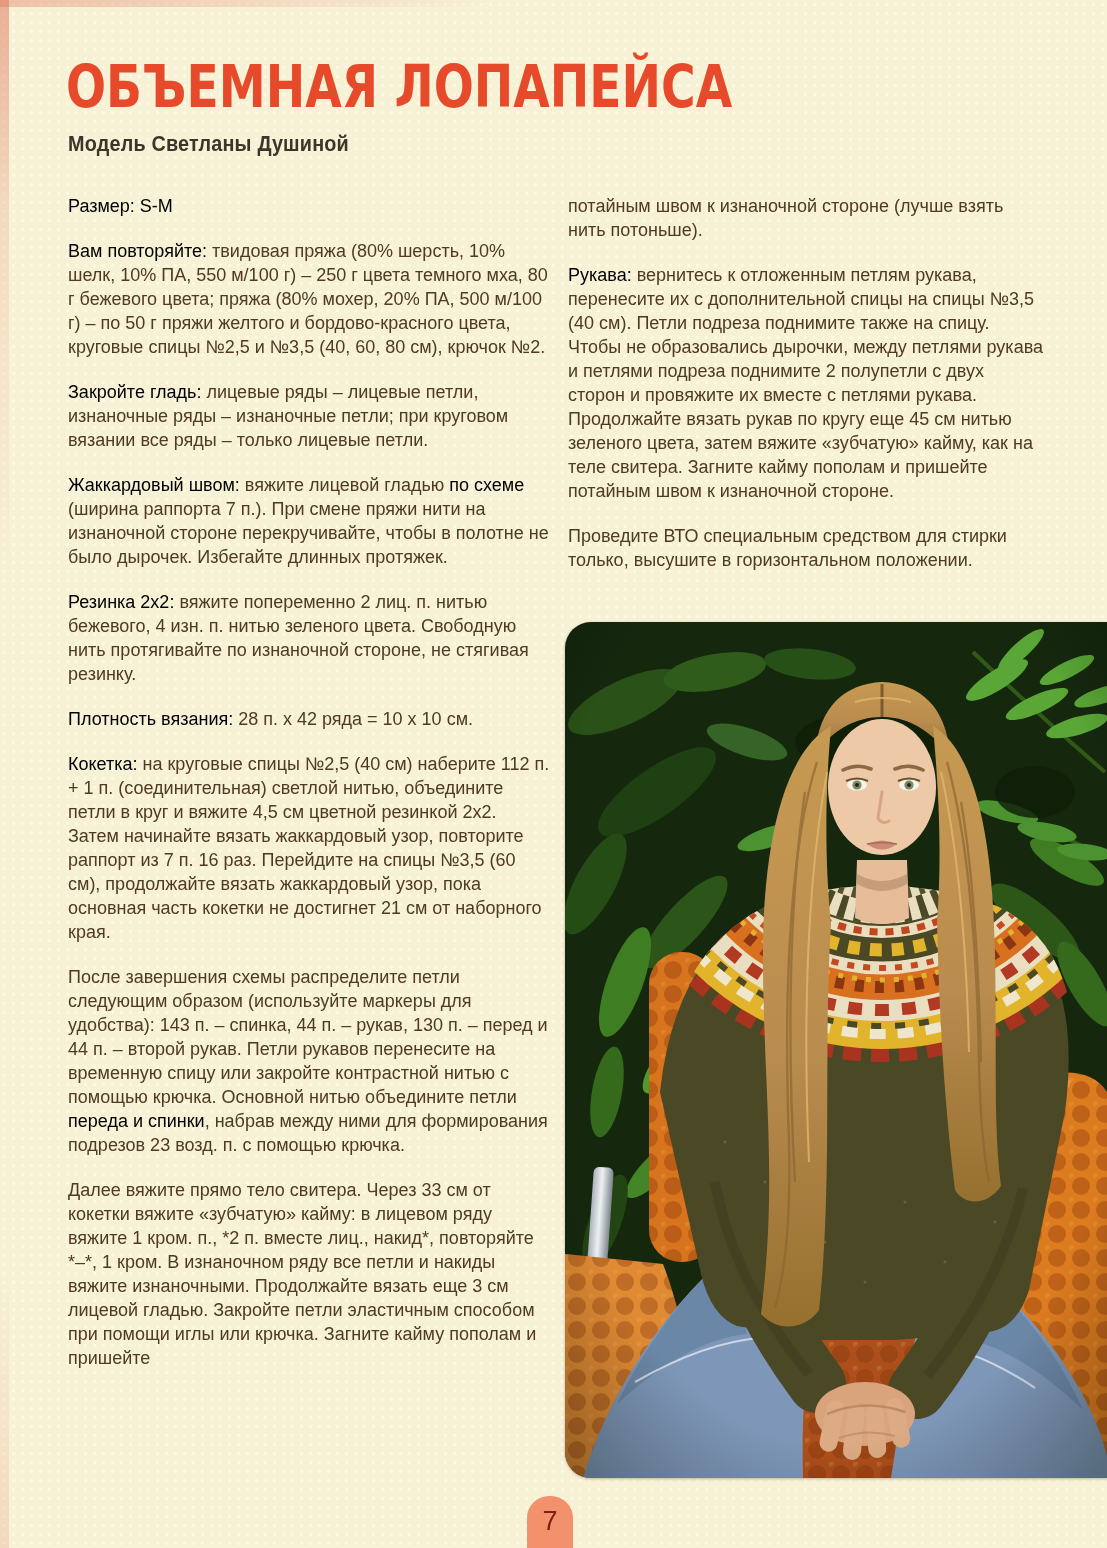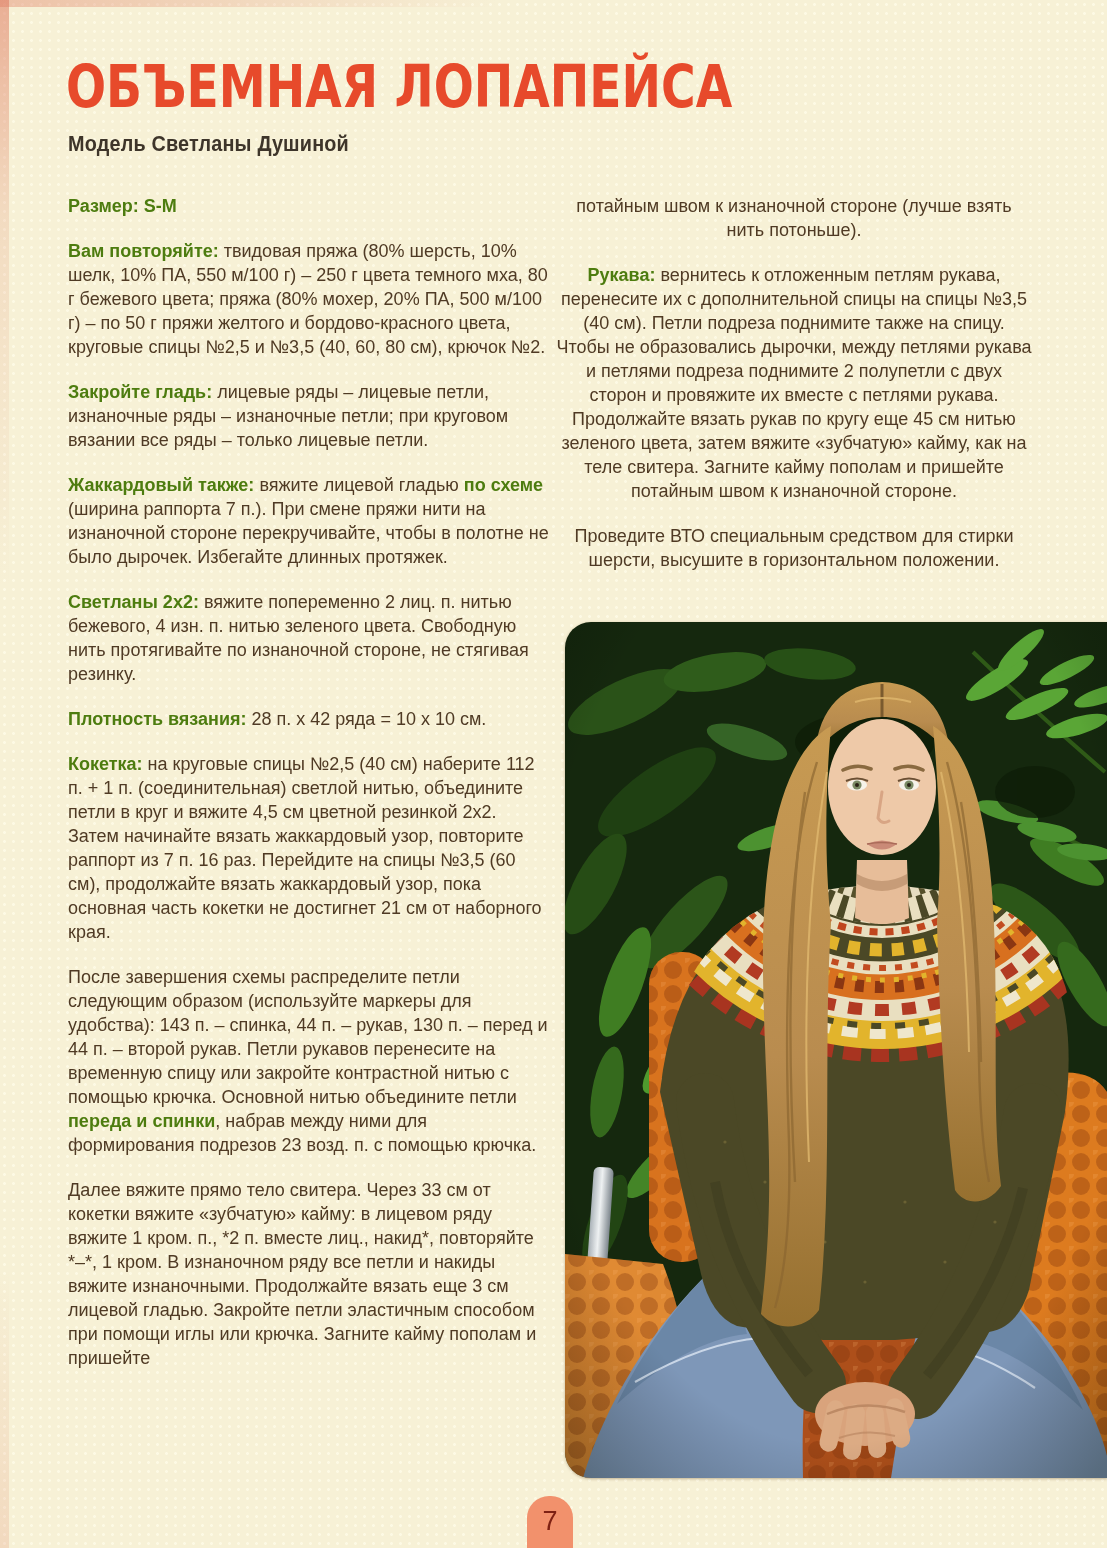--- a/index.html
+++ b/index.html
@@ -24,22 +24,22 @@
   }
   .subtitle{
     position:absolute;left:68px;top:131px;
     font-size:22px;font-weight:700;color:#3e352a;white-space:nowrap;
     transform:scaleX(.90);transform-origin:left top;letter-spacing:.2px;
   }
 
   .col{position:absolute;top:194px;font-size:18px;line-height:24px;text-align:left;}
   .col p{margin:0 0 21px 0;}
   .col-left{left:68px;width:482px;}
-  .col-right{left:556px;width:476px;text-align:center;}
-  .b{font-weight:700;color:#4d7c0f;}
+  .col-right{left:568px;width:476px;}
+  .b{font-weight:400;color:#000000;}
 
   .photo{
     position:absolute;left:565px;top:622px;width:542px;height:856px;margin:0;
     border-radius:26px 0 0 26px;overflow:hidden;
     box-shadow:0 1px 3px rgba(90,60,20,.35);
   }
   .photo svg{display:block;width:542px;height:856px;}
 
   .page-tab{
     position:absolute;left:527px;top:1496px;width:46px;height:52px;
@@ -53,31 +53,31 @@
 <div class="edge-left"></div>
 <div class="edge-top"></div>
 
 <h1 class="page-title">ОБЪЕМНАЯ ЛОПАПЕЙСА</h1>
 <div class="subtitle">Модель Светланы Душиной</div>
 
 <div class="col col-left">
     <p><span class="b">Размер: S-M</span></p>
     <p><span class="b">Вам повторяйте:</span><span> твидовая пряжа (80% шерсть, 10% шелк, 10% ПА, 550 м/100 г) – 250 г цвета темного мха, 80 г бежевого цвета; пряжа (80% мохер, 20% ПА, 500 м/100 г) – по 50 г пряжи желтого и бордово-красного цвета, круговые спицы №2,5 и №3,5 (40, 60, 80 см), крючок №2.</span></p>
     <p><span class="b">Закройте гладь:</span><span> лицевые ряды – лицевые петли, изнаночные ряды – изнаночные петли; при круговом вязании все ряды – только лицевые петли.</span></p>
-    <p><span class="b">Жаккардовый также:</span><span> вяжите лицевой гладью </span><span class="b">по схеме</span><span> (ширина раппорта 7 п.). При смене пряжи нити на изнаночной стороне перекручивайте, чтобы в полотне не было дырочек. Избегайте длинных протяжек.</span></p>
-    <p><span class="b">Светланы 2x2:</span><span> вяжите попеременно 2 лиц. п. нитью бежевого, 4 изн. п. нитью зеленого цвета. Свободную нить протягивайте по изнаночной стороне, не стягивая резинку.</span></p>
+    <p><span class="b">Жаккардовый швом:</span><span> вяжите лицевой гладью </span><span class="b">по схеме</span><span> (ширина раппорта 7 п.). При смене пряжи нити на изнаночной стороне перекручивайте, чтобы в полотне не было дырочек. Избегайте длинных протяжек.</span></p>
+    <p><span class="b">Резинка 2x2:</span><span> вяжите попеременно 2 лиц. п. нитью бежевого, 4 изн. п. нитью зеленого цвета. Свободную нить протягивайте по изнаночной стороне, не стягивая резинку.</span></p>
     <p><span class="b">Плотность вязания:</span><span> 28 п. x 42 ряда = 10 x 10 см.</span></p>
     <p><span class="b">Кокетка:</span><span> на круговые спицы №2,5 (40 см) наберите 112 п. + 1 п. (соединительная) светлой нитью, объедините петли в круг и вяжите 4,5 см цветной резинкой 2x2. Затем начинайте вязать жаккардовый узор, повторите раппорт из 7 п. 16 раз. Перейдите на спицы №3,5 (60 см), продолжайте вязать жаккардовый узор, пока основная часть кокетки не достигнет 21 см от наборного края.</span></p>
     <p><span>После завершения схемы распределите петли следующим образом (используйте маркеры для удобства): 143 п. – спинка, 44 п. – рукав, 130 п. – перед и 44 п. – второй рукав. Петли рукавов перенесите на временную спицу или закройте контрастной нитью с помощью крючка. Основной нитью объедините петли </span><span class="b">переда и спинки</span><span>, набрав между ними для формирования подрезов 23 возд. п. с помощью крючка.</span></p>
     <p><span>Далее вяжите прямо тело свитера. Через 33 см от кокетки вяжите «зубчатую» кайму: в лицевом ряду вяжите 1 кром. п., *2 п. вместе лиц., накид*, повторяйте *–*, 1 кром. В изнаночном ряду все петли и накиды вяжите изнаночными. Продолжайте вязать еще 3 см лицевой гладью. Закройте петли эластичным способом при помощи иглы или крючка. Загните кайму пополам и пришейте</span></p>
   </div>
 <div class="col col-right">
     <p><span>потайным швом к изнаночной стороне (лучше взять нить потоньше).</span></p>
     <p><span class="b">Рукава:</span><span> вернитесь к отложенным петлям рукава, перенесите их с дополнительной спицы на спицы №3,5 (40 см). Петли подреза поднимите также на спицу. Чтобы не образовались дырочки, между петлями рукава и петлями подреза поднимите 2 полупетли с двух сторон и провяжите их вместе с петлями рукава. Продолжайте вязать рукав по кругу еще 45 см нитью зеленого цвета, затем вяжите «зубчатую» кайму, как на теле свитера. Загните кайму пополам и пришейте потайным швом к изнаночной стороне.</span></p>
-    <p><span>Проведите ВТО специальным средством для стирки шерсти, высушите в горизонтальном положении.</span></p>
+    <p><span>Проведите ВТО специальным средством для стирки только, высушите в горизонтальном положении.</span></p>
   </div>
 
 <figure class="photo">
   <svg viewBox="0 0 542 856" xmlns="http://www.w3.org/2000/svg">
     <defs>
       <linearGradient id="hairG" x1="0" y1="0" x2="0" y2="1">
         <stop offset="0" stop-color="#c79a52"></stop>
         <stop offset=".55" stop-color="#b98c4f"></stop>
         <stop offset="1" stop-color="#96702f"></stop>
       </linearGradient>

